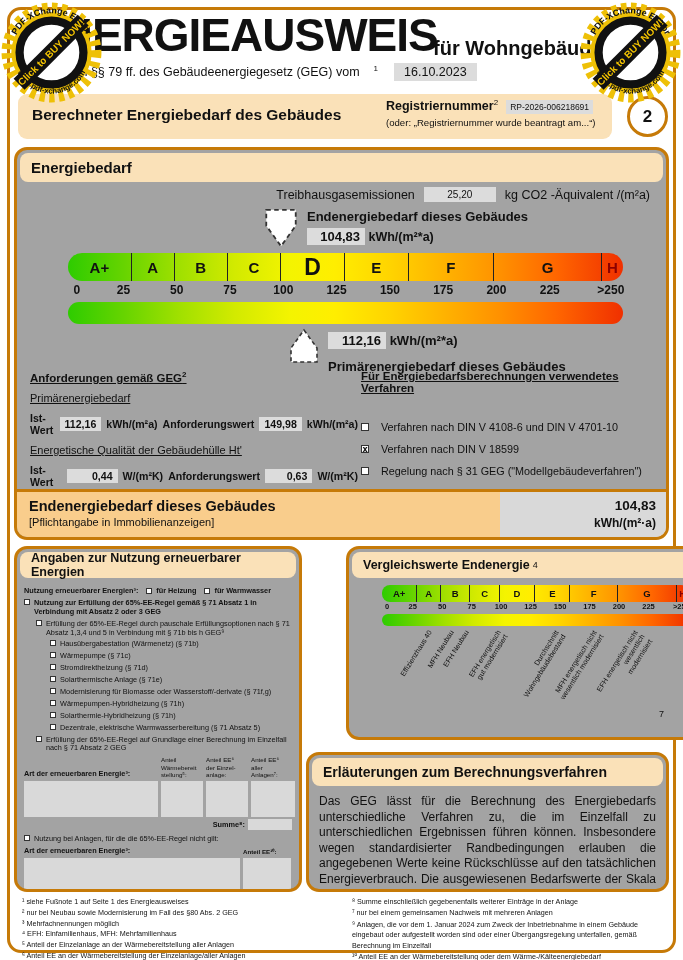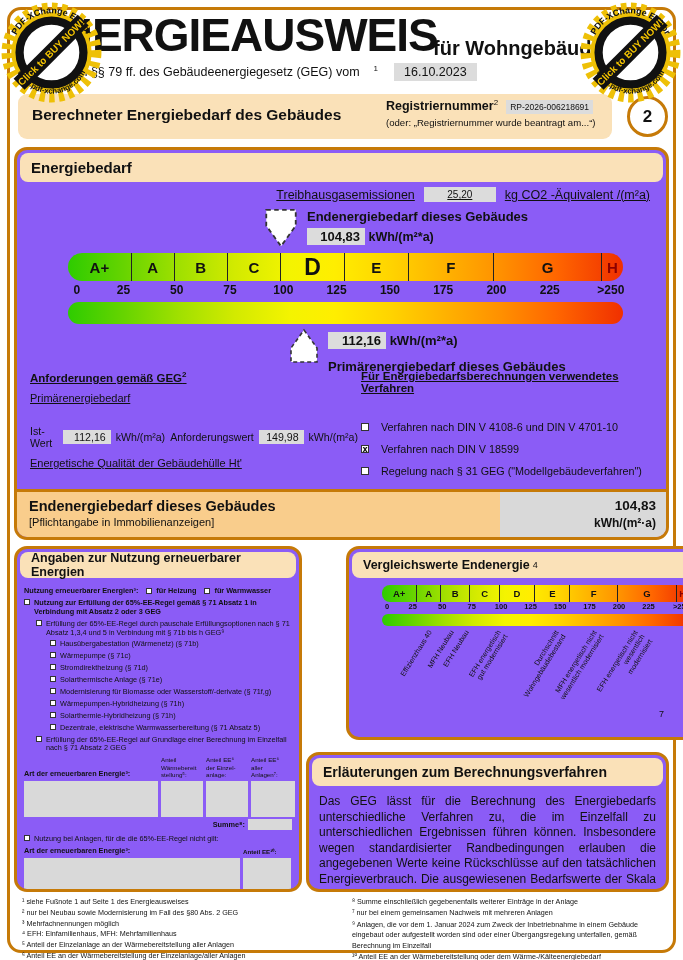--- a/index.html
+++ b/index.html
@@ -33,29 +33,29 @@
   .reg-line1 { font-size:12.5px; font-weight:bold; white-space:nowrap; }
   .reg-line1 sup { font-size:8px; font-weight:normal; }
   .reg-value { display:inline-block; background:#dcdcdc; font-size:8.5px; font-weight:normal;
     padding:2px 4px; margin-left:8px; vertical-align:middle; }
   .reg-line2 { font-size:9.6px; margin-top:3px; white-space:nowrap; }
   .page-badge { position:absolute; left:627px; top:96px; width:41px; height:41px;
     border:3.5px solid #c67a08; border-radius:50%; display:flex; align-items:center;
     justify-content:center; font-size:17px; font-weight:bold; background:#fff; }
 
   
-  .secbox { position:absolute; border:3px solid #c67a08; border-radius:13px; background:#8b5cf6; overflow:hidden; }
+  .secbox { position:absolute; border:3px solid #c67a08; border-radius:13px; background:#a3a3a3; overflow:hidden; }
   .sec-head { margin:3px; height:29px; background:#fae1b8; border-radius:8px;
     display:flex; align-items:center; padding-left:11px; font-weight:bold; }
   .sec-head sup { font-size:9px; margin-left:3px; font-weight:normal; }
 
   
   #sec-energie { left:14px; top:147px; width:655px; height:393px; }
   #sec-energie .sec-head { font-size:15px; }
-  .ghg-row { position:absolute; right:16px; top:37px; display:flex; align-items:center; gap:9px; font-size:12.5px;text-decoration:underline; }
+  .ghg-row { position:absolute; right:16px; top:37px; display:flex; align-items:center; gap:9px; font-size:12.5px; }
   .ghg-box { background:#dcdcdc; width:72px; text-align:center; font-size:10px; padding:2px 0; }
   .valbox { background:#dcdcdc; display:inline-block; text-align:right; padding:1px 5px; }
 
   .marker-blk { position:absolute; display:flex; align-items:flex-start; gap:9px; }
   #end-blk { left:247px; top:57px; }
   #prim-blk { left:272px; top:176px; }
   .mtexts { font-weight:bold; }
   #end-blk .l1 { font-size:13px; margin-top:2px; }
   #end-blk .l2 { font-size:12.5px; margin-top:4px; }
   #end-blk .valbox { font-size:13px; min-width:58px; }
@@ -81,21 +81,21 @@
   .tick.t8{left:77.2%;} .tick.t9{left:86.8%;} .tick.t10{left:100%; transform:translateX(-95%);}
   .scale-bar { position:absolute; left:51px; top:152px; width:555px; height:22px; border-radius:11px; }
 
   .cols { position:absolute; left:0; top:220px; width:100%; }
   .colL { position:absolute; left:13px; top:0; width:328px; }
   .colR { position:absolute; left:344px; top:0; width:300px; }
   .u { text-decoration:underline; }
   .colL .h1 { font-size:11.5px; font-weight:bold; }
   .colL .h1 sup { font-size:8px; }
   .colL .h2 { font-size:11px; margin-top:8px; }
-  .vrow { display:flex; align-items:center; gap:5px; font-size:10.6px; margin-top:21px; }
+  .vrow { display:flex; align-items:center; gap:5px; font-size:10.6px; margin-top:8px;font-weight:bold; }
   .vrow .valbox { font-size:10.6px; }
   .sommer { display:flex; align-items:center; gap:12px; font-size:11px; margin-top:11px; }
   .colR .h1 { font-size:11.5px; font-weight:bold; }
   .vf-item { display:flex; align-items:center; gap:12px; font-size:10.8px; }
   .vf-item.first { margin-top:27px; }
   .vf-item + .vf-item { margin-top:10px; }
 
   .cb { display:inline-block; width:8px; height:8px; border:1px solid #333; background:#fff;
     font-size:8px; line-height:7px; text-align:center; font-weight:bold; flex:none;
     font-family:"DejaVu Sans", sans-serif; }

